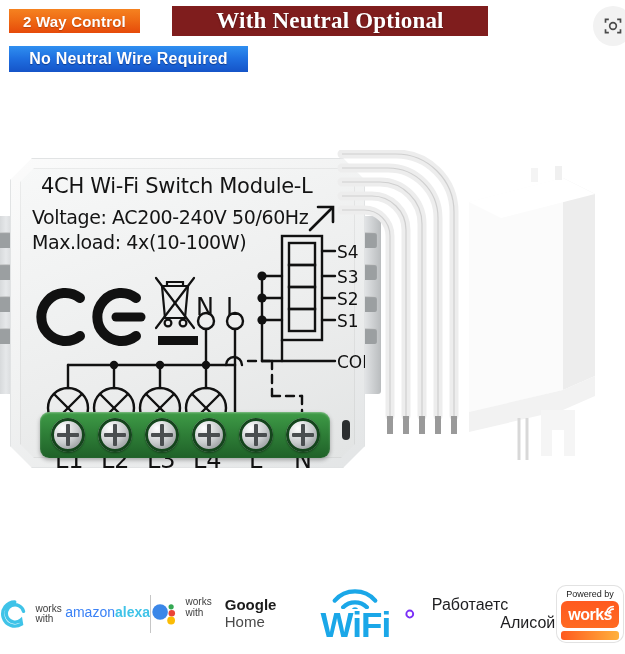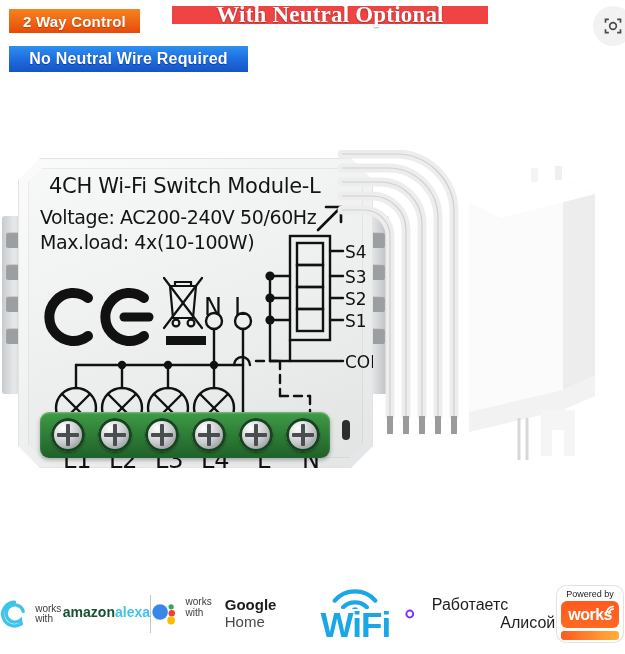--- a/index.html
+++ b/index.html
@@ -32,22 +32,22 @@
   #badge-two-way {
     left: 9px; top: 9px;
     width: 131px; height: 24px;
     background: linear-gradient(180deg, #f58220 0%, #ef6b15 45%, #e64a0a 100%);
     font-size: 15px;
     font-weight: bold;
     text-shadow: 0 1px 1px rgba(120,40,0,.45);
   }
   #badge-with-neutral {
     left: 172px; top: 6px;
-    width: 316px; height: 18px;
-    background: #ef4444;
+    width: 316px; height: 30px;
+    background: #7f1d1d;
     font-family: "Liberation Serif", serif;
     font-size: 23px;
     font-weight: bold;
     text-shadow: 0 1px 2px rgba(0,0,0,.35);
   }
   #badge-no-neutral {
     left: 9px; top: 46px;
     width: 239px; height: 26px;
     background: linear-gradient(180deg, #2f8ff0 0%, #1f6fe0 48%, #1554c8 100%);
     font-size: 16px;
@@ -63,21 +63,21 @@
     border-radius: 50%;
     background: #f2f2f2;
     display: flex;
     align-items: center;
     justify-content: center;
   }
 
   
   #module {
     position: absolute;
-    left: 18px; top: 158px;
+    left: 10px; top: 158px;
     width: 355px; height: 310px; text-decoration: underline;
   }
   .mod-wing {
     position: absolute;
     background: linear-gradient(90deg,#c8cbcd,#e6e8ea 40%,#b9bcbe);
     border-radius: 3px;
   }
   #wing-left  { left: -16px;  top: 58px; width: 30px; height: 178px; }
   #wing-right { right: -16px; top: 58px; width: 30px; height: 178px; }
   .wing-notch {
@@ -165,21 +165,21 @@
     display: flex;
     align-items: center;
   }
   .logo-cell {
     display: flex;
     align-items: center;
     justify-content: center;
   }
   .logo-txt-2l { display: flex; flex-direction: row; line-height: 1.05; }
   .tiny-top { font-size: 10px; color: #3b3b3b; }
-  .brand-lg { font-size: 14px; font-weight: bold; color: #14532d; }
+  .brand-lg { font-size: 14px; font-weight: normal; color: #3b82f6; }
   .alexa-blue { color: #3fc3e8; font-weight: bold; }
   #divider { width: 1px; height: 38px; background: #c6c6c6; }
   .g-word { font-size: 15px; font-weight: bold; color: #1b1b1b; }
   .g-home { font-size: 15px; color: #4a4a4a; font-weight: normal; }
   #wifi-text {
     font-size: 35px; font-weight: bold; color: #1aa7e8;
     letter-spacing: -1px; line-height: .9;
   }
   .alice-text { font-size: 16px; color: #1d1d1f; line-height: 1.12; }
   #tuya-badge {

